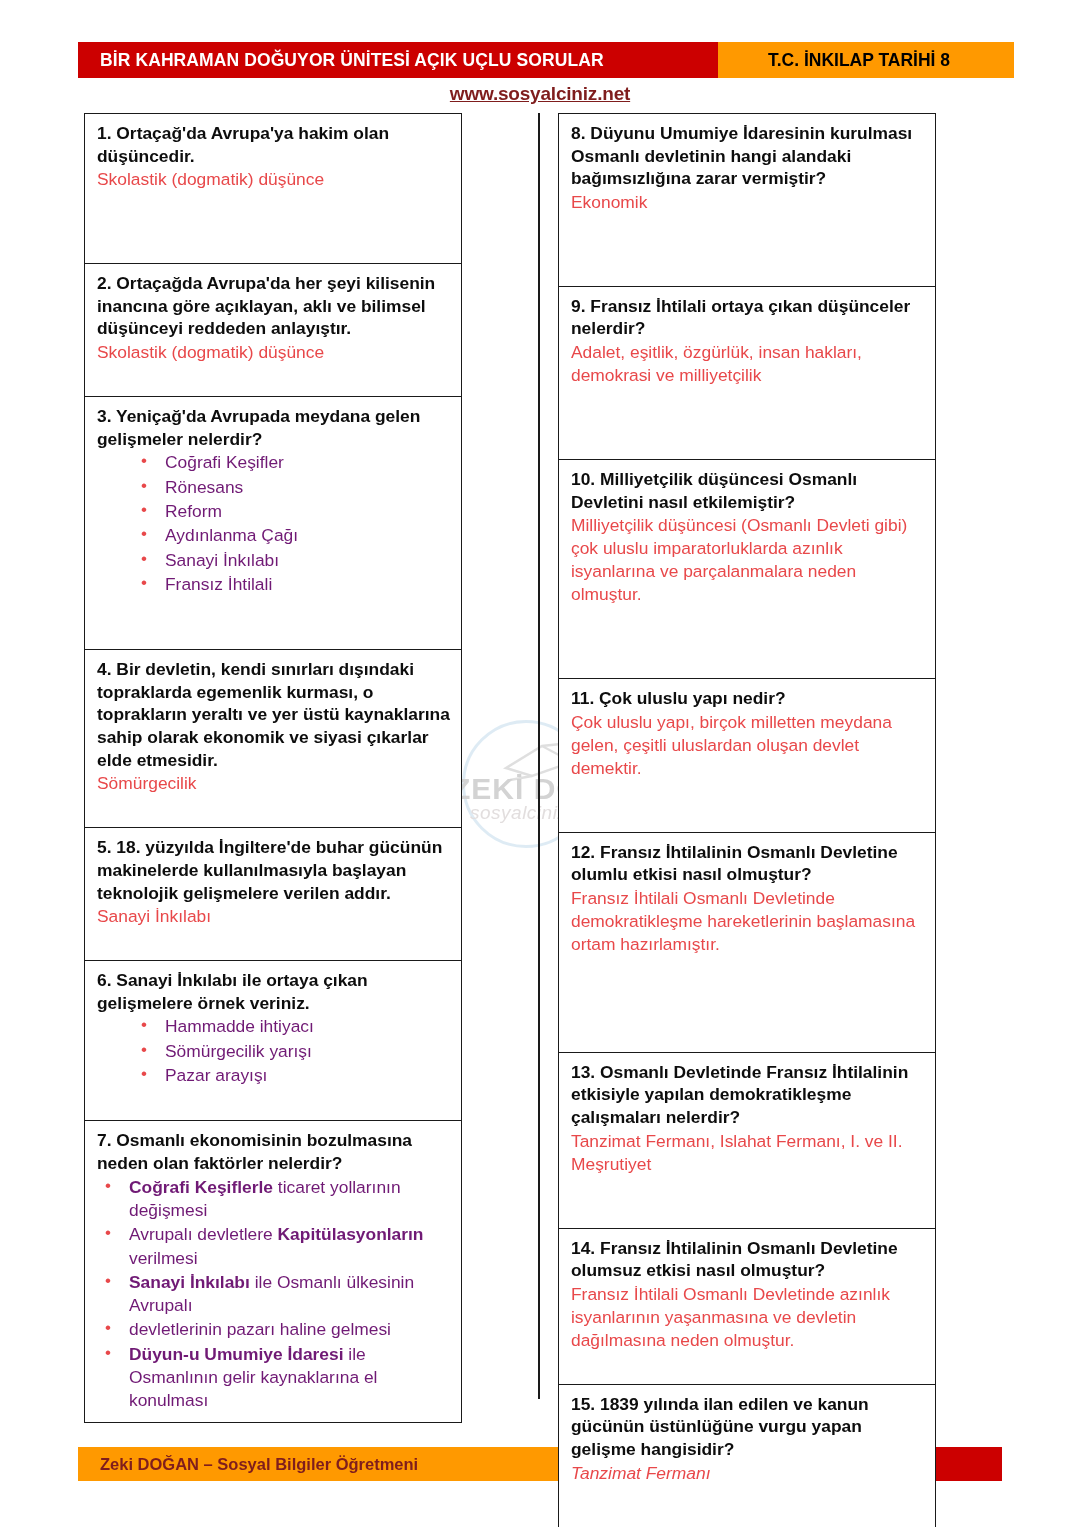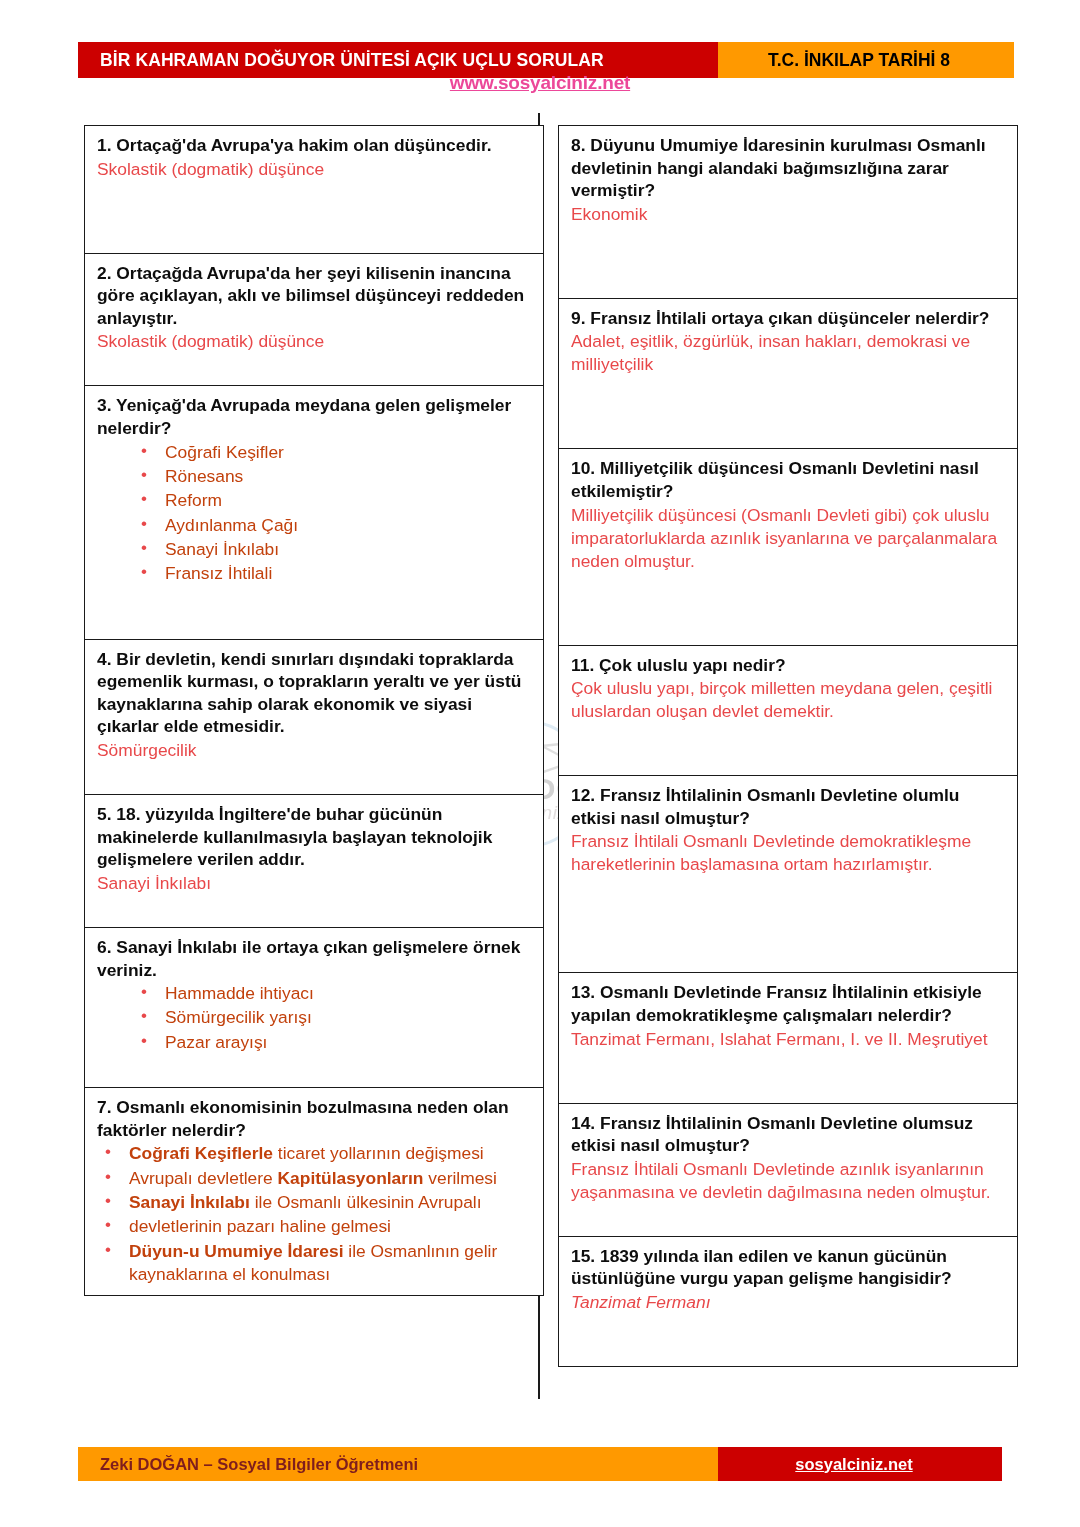--- a/index.html
+++ b/index.html
@@ -48,26 +48,26 @@
   .header-right span {
     color: #000000;
     font-size: 17.5px;
     font-weight: bold;
     white-space: nowrap;
   }
 
   .site-link {
     position: absolute;
     left: 0;
-    top: 72px;
+    top: 83px;
     width: 1080px;
     text-align: center;
     font-size: 19px;
     font-weight: bold;
-    color: #ec4899;
+    color: #7f1d1d;
     text-decoration: underline;
     letter-spacing: -0.2px;
   }
 
   
   .watermark {
     position: absolute;
     left: 452px;
     top: 714px;
     width: 270px;
@@ -102,27 +102,26 @@
     font-size: 19px;
     font-style: italic;
     color: #e2dede;
     letter-spacing: 0.5px;
   }
 
   
   .col {
     position: absolute;
     top: 113px;
-    width: 460px;
+    width: 378px;
     z-index: 2;
     border-left: 1.6px solid #1a1a1a;
     border-right: 1.6px solid #1a1a1a;
     border-top: 1.6px solid #1a1a1a;
     background: transparent;
-    margin-top: 12px;
   }
   .col-left  { left: 84px; }
   .col-right { left: 558px; }
 
   .divider {
     position: absolute;
     left: 538px;
     top: 113px;
     width: 2px;
     height: 1286px;
@@ -156,21 +155,21 @@
     margin: 1px 0 0 0;
     padding: 0;
     list-style: none;
   }
   ul.bullets.indent-wide li { padding-left: 68px; }
   ul.bullets.indent-narrow li { padding-left: 32px; }
 
   ul.bullets li {
     position: relative;
     font-size: 17.4px;
-    color: #c2410c;
+    color: #701a75;
     line-height: 1.34;
     margin: 0 0 1px 0;
   }
   ul.bullets.indent-wide li::before {
     content: "\2022";
     position: absolute;
     left: 44px;
     top: -1px;
     font-size: 17px;
     color: #E8484A;

